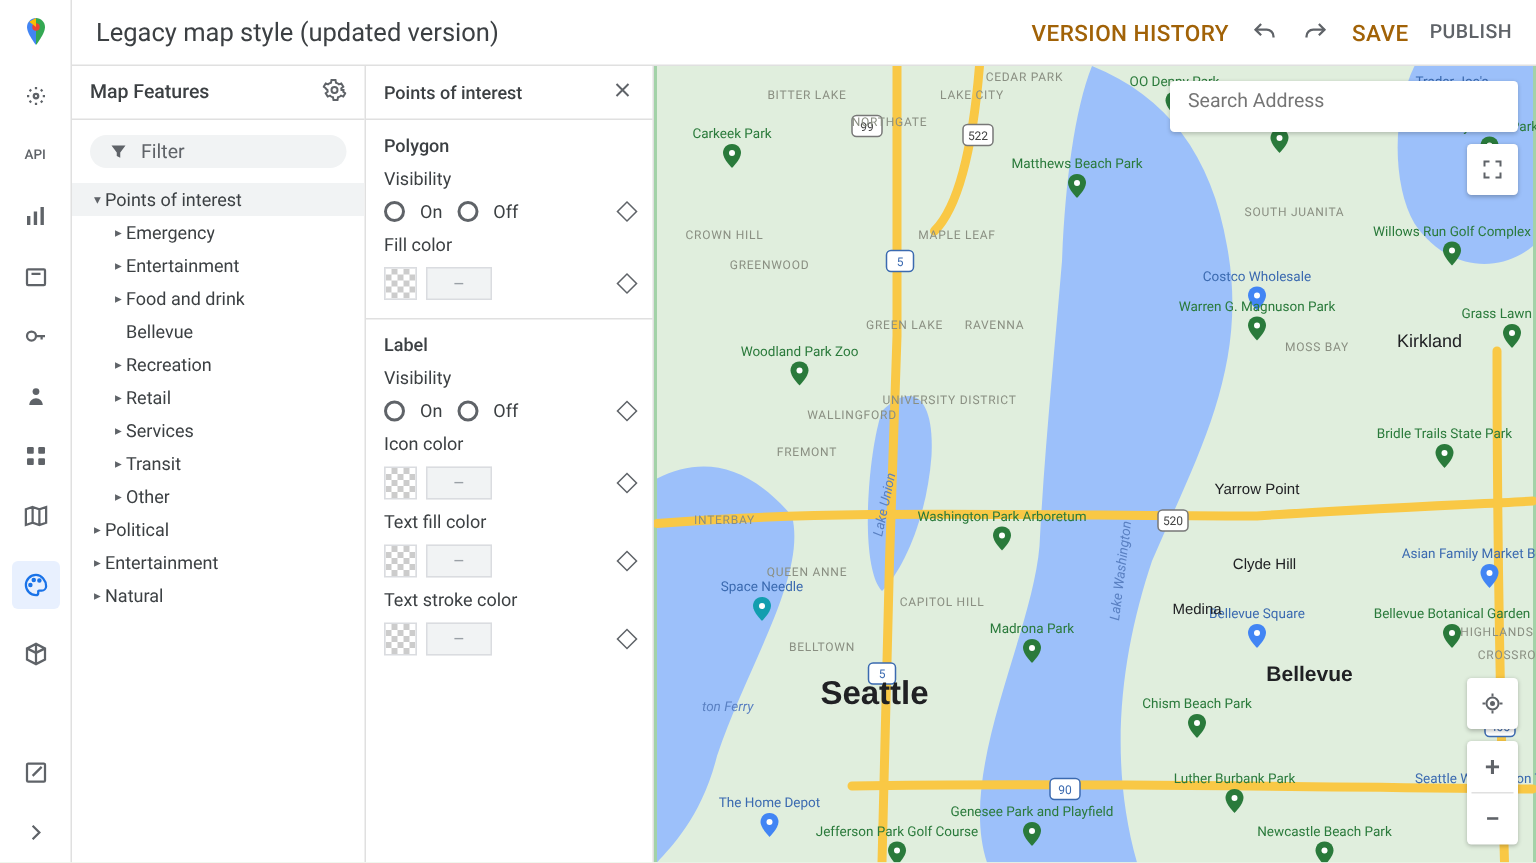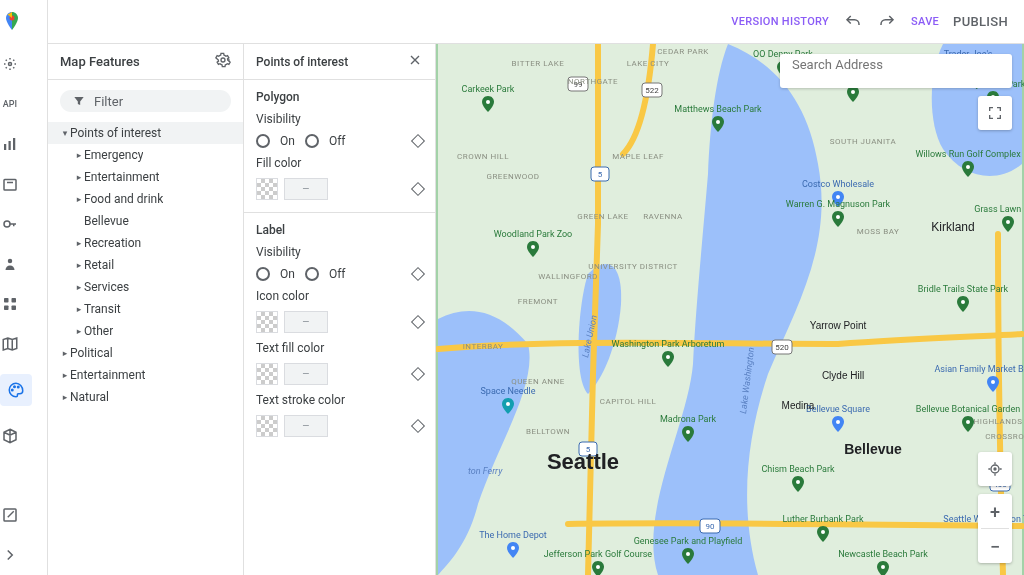--- a/index.html
+++ b/index.html
@@ -1,26 +1,26 @@
 <!DOCTYPE html>
 <html><head>
 <meta charset="utf-8">
 <style>
 * { margin: 0; padding: 0; box-sizing: border-box; font-family: 'Google Sans', Roboto, Arial, sans-serif; }
 body { width: 1024px; height: 575px; overflow: hidden; display: flex; background: #fff; color: #3c4043; font-size: 13px; }
-.lnav { width: 48px; border-right: 1px solid #e0e0e0; display: flex; flex-direction: column; align-items: flex-start; padding-top: 10px; gap: 20px; }
+.lnav { width: 48px; border-right: 1px solid #e0e0e0; display: flex; flex-direction: column; align-items: center; padding-top: 10px; gap: 20px; }
 .lnav .logo { width: 24px; height: 24px; }
 .lnav .nav-icon { width: 20px; height: 20px; color: #5f6368; display:flex; align-items:center; justify-content:center; cursor:pointer; border-radius: 4px;}
 .lnav .nav-icon.active { background:#e8f0fe; color:#1a73e8; width:32px; height:32px; }
 .lnav .spacer { flex:1; }
 .main { flex:1; display:flex; flex-direction:column; }
 .topbar { height: 44px; border-bottom: 1px solid #e0e0e0; display:flex; align-items:center; padding: 0 16px; gap: 14px; }
 .topbar .title { font-size: 17px; color:#3c4043; flex:0 0 auto; }
 .topbar .tspace { flex:1; }
-.topbar .link { color:#8b5cf6; font-size:11px; font-weight:500; letter-spacing:.3px; cursor:pointer; }
+.topbar .link { color:#a16207; font-size:15px; font-weight:500; letter-spacing:.3px; cursor:pointer; }
 .topbar .grey { color:#5f6368; font-size:13px; font-weight:500; letter-spacing:.3px; cursor:pointer; }
 .topbar .iconbtn { width:20px; height:20px; color:#5f6368; cursor:pointer; display:flex; align-items:center; justify-content:center;}
 .cols { flex:1; display:flex; overflow:hidden; }
 .col-features { width: 196px; border-right:1px solid #e0e0e0; display:flex; flex-direction:column; }
 .col-features .hdr { height:36px; display:flex; align-items:center; justify-content:space-between; padding:0 12px; font-size:13px; font-weight:500; color:#3c4043; border-bottom:1px solid #e0e0e0;gap:16px;}
 .col-features .filter { margin:10px 12px; background:#f1f3f4; border-radius:20px; height:22px; display:flex; align-items:center; padding:0 12px; color:#5f6368; font-size:13px; gap:8px;}
 .tree { flex:1; overflow:auto; padding-bottom:8px;}
 .tree .row { display:flex; align-items:center; height:22px; font-size:12px; color:#3c4043; cursor:pointer;}
 .tree .row.sel { background:#f1f3f4;}
 .tree .arr { width:10px; display:inline-flex; align-items:center; justify-content:center; color:#5f6368; font-size:9px;}
@@ -32,21 +32,21 @@
 .sec .stit { font-size:12px; font-weight:500;}
 .sec .lab { font-size:12px; color:#3c4043;}
 .radios { display:flex; align-items:center; gap:10px; font-size:12px;}
 .radio { width:14px; height:14px; border:2px solid #5f6368; border-radius:50%; display:inline-block;}
 .swatchrow { display:flex; align-items:center; gap:6px;}
 .swatch { width:22px; height:22px; border:1px solid #dadce0; background: repeating-conic-gradient(#ccc 0 25%, #fff 0 50%) 0 0/8px 8px; cursor:pointer;}
 .valbox { width:44px; height:22px; border:1px solid #dadce0; background:#f1f3f4; display:flex; align-items:center; justify-content:center; color:#9aa0a6; font-size:12px;}
 .diamond { margin-left:auto; width:10px; height:10px; border:1.5px solid #5f6368; transform:rotate(45deg);}
 .mapwrap { flex:1; position:relative; background:#a3d2a8;}
 svg.map { width:100%; height:100%; display:block;}
-.searchbox { position:absolute; top:10px; right:12px; width:232px; height:34px; background:#fff; border-radius:3px; box-shadow:0 1px 3px rgba(0,0,0,.2); display:flex; align-items:flex-end; padding:16px 12px;}
+.searchbox { position:absolute; top:10px; right:12px; width:232px; height:34px; background:#fff; border-radius:3px; box-shadow:0 1px 3px rgba(0,0,0,.2); display:flex; align-items:flex-start; padding:6px 12px;}
 .searchbox input { border:none; outline:none; width:100%; font-size:13px; color:#3c4043;}
 .fsbtn { position:absolute; top:52px; right:12px; width:34px; height:34px; background:#fff; border-radius:3px; box-shadow:0 1px 3px rgba(0,0,0,.25); display:flex; align-items:center; justify-content:center; color:#5f6368; cursor:pointer;}
 .ctlstack { position:absolute; right:12px; bottom:12px; display:flex; flex-direction:column; gap:8px;}
 .ctlbox { width:34px; background:#fff; border-radius:3px; box-shadow:0 1px 3px rgba(0,0,0,.25); display:flex; flex-direction:column; align-items:center; color:#5f6368;}
 .ctlbox .btn { height:34px; width:100%; display:flex; align-items:center; justify-content:center; cursor:pointer; font-size:18px; font-weight:500;}
 .ctlbox .sep { height:1px; background:#e0e0e0; width:80%;}
 .citylabel { font-family: Arial, sans-serif; }
 .gear-icon svg, .close-icon svg { width:16px; height:16px; }
 </style>
 </head>
@@ -129,20 +129,21 @@
   <div class="nav-icon" style="margin-bottom:10px">
       <svg viewBox="0 0 24 24" width="18" height="18" fill="none" stroke="currentColor" stroke-width="2">
         <path d="M9 6l6 6-6 6"></path>
       </svg>
     </div>
 </div>
 
 <div class="main">
 
   <div class="topbar">
+    <div class="title">Legacy map style (updated version)</div>
     <div class="tspace"></div>
     <div class="link">VERSION HISTORY</div>
     <div class="iconbtn">
         <svg viewBox="0 0 24 24" width="18" height="18" fill="none" stroke="currentColor" stroke-width="2">
           <path d="M9 14l-5-5 5-5"></path>
           <path d="M4 9h10a6 6 0 016 6v1"></path>
         </svg>
       </div>
     <div class="iconbtn">
         <svg viewBox="0 0 24 24" width="18" height="18" fill="none" stroke="currentColor" stroke-width="2">

